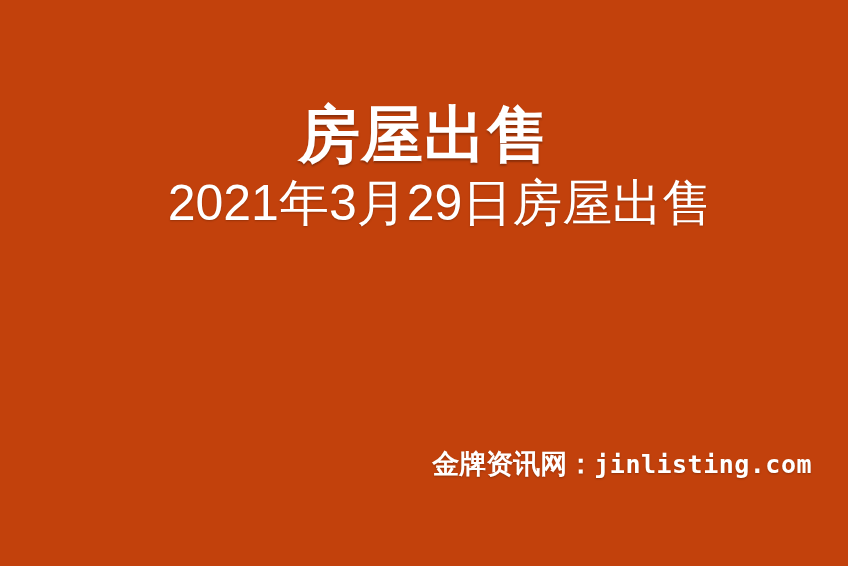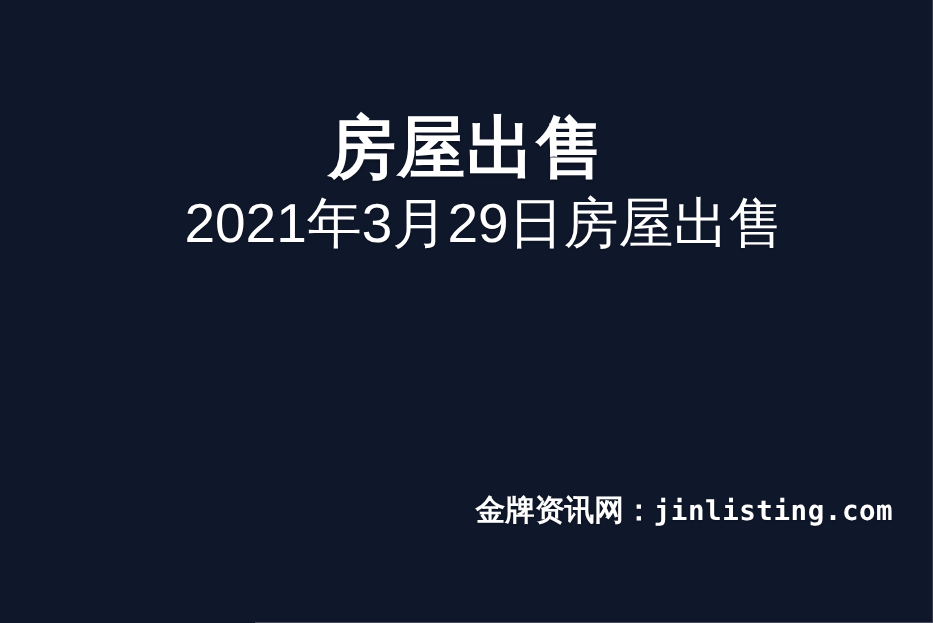--- a/index.html
+++ b/index.html
@@ -83,21 +83,21 @@
     font-family: "DejaVu Sans Mono", "Liberation Mono", monospace;
     font-weight: bold;
     font-size: 25px;
     letter-spacing: 0.5px;
     text-align: center;
   }
 </style>
 </head>
 <body>
 
-<div id="poster" style="background: #0f172a; color: rgb(255, 255, 255);">
+<div id="poster" style="background: #c2410c; color: rgb(255, 255, 255);">
 
   <h1 id="headline">房屋出售</h1>
 
   <div id="body-copy">
     <span class="copy-line">2021年3月29日房屋出售</span>
   </div>
 
   <div id="footer">
     <span class="site-name">金牌资讯网：</span><span class="site-url">jinlisting.com</span>
   </div>

